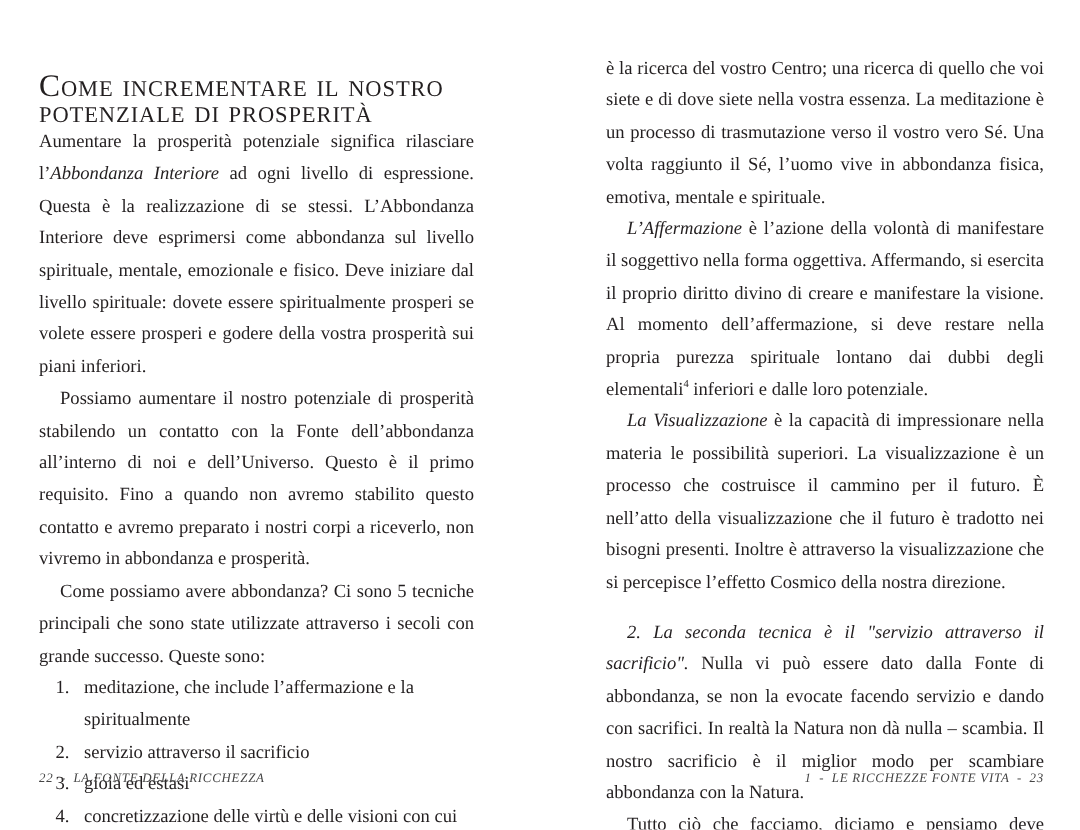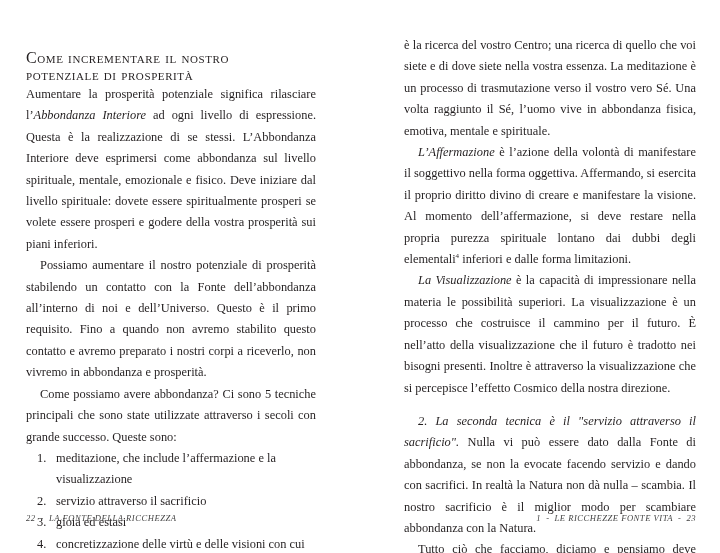--- a/index.html
+++ b/index.html
@@ -26,21 +26,21 @@
     }
     .page-right {
       left: 404px;
       width: 292px;
     }
     .section-title {
       margin: 0;
       position: absolute;
       top: 49px;
       left: 0;
-      font-size: 16px;
+      font-size: 21px;
       line-height: 17px;
       font-variant: small-caps;
       letter-spacing: 0.6px;
       font-weight: normal;
       color: #231f20;
     }
     .body-text {
       position: absolute;
       left: 0;
       right: 0;
@@ -95,38 +95,38 @@
     <span>Come incrementare il nostro</span><br>
     <span>potenziale di prosperità</span>
   </h2>
 
   <div class="body-text">
     <p><span>Aumentare la prosperità potenziale significa rilasciare l’</span><em>Abbondanza Interiore</em><span> ad ogni livello di espressione. Questa è la realizzazione di se stessi. L’Abbondanza Interiore deve esprimersi come abbondanza sul livello spirituale, mentale, emozionale e fisico. Deve iniziare dal livello spirituale: dovete essere spiritualmente prosperi se volete essere prosperi e godere della vostra prosperità sui piani inferiori.</span></p>
     <p class="indent">Possiamo aumentare il nostro potenziale di prosperità stabilendo un contatto con la Fonte dell’abbondanza all’interno di noi e dell’Universo. Questo è il primo requisito. Fino a quando non avremo stabilito questo contatto e avremo preparato i nostri corpi a riceverlo, non vivremo in abbondanza e prosperità.</p>
     <p class="indent">Come possiamo avere abbondanza? Ci sono 5 tecniche principali che sono state utilizzate attraverso i secoli con grande successo. Queste sono:</p>
 
     <ol>
-      <li><span class="num">1.</span><span>meditazione, che include l’affermazione e la visualizzazione</span></li>
+      <li><span class="num">1.</span><span>meditazione, che include l’affermazione e la spiritualmente</span></li>
       <li><span class="num">2.</span><span>servizio attraverso il sacrificio</span></li>
       <li><span class="num">3.</span><span>gioia ed estasi</span></li>
       <li><span class="num">4.</span><span>concretizzazione delle virtù e delle visioni con cui si entra in</span></li>
 
     </ol>
 
   </div>
 
   <div class="footer footer-left">
     <span>22</span><span class="sep">-</span><span>LA FONTE DELLA RICCHEZZA</span>
   </div>
 </div>
 
 <div class="page page-right">
   <div class="body-text">
     <p>è la ricerca del vostro Centro; una ricerca di quello che voi siete e di dove siete nella vostra essenza. La meditazione è un processo di trasmutazione verso il vostro vero Sé. Una volta raggiunto il Sé, l’uomo vive in abbondanza fisica, emotiva, mentale e spirituale.</p>
-    <p class="indent"><em>L’Affermazione</em><span> è l’azione della volontà di manifestare il soggettivo nella forma oggettiva. Affermando, si esercita il proprio diritto divino di creare e manifestare la visione. Al momento dell’affermazione, si deve restare nella propria purezza spirituale lontano dai dubbi degli elementali</span><sup>4</sup><span> inferiori e dalle forma limitazioni.</span></p>
+    <p class="indent"><em>L’Affermazione</em><span> è l’azione della volontà di manifestare il soggettivo nella forma oggettiva. Affermando, si esercita il proprio diritto divino di creare e manifestare la visione. Al momento dell’affermazione, si deve restare nella propria purezza spirituale lontano dai dubbi degli elementali</span><sup>4</sup><span> inferiori e dalle loro potenziale.</span></p>
     <p class="indent"><em>La Visualizzazione</em><span> è la capacità di impressionare nella materia le possibilità superiori. La visualizzazione è un processo che costruisce il cammino per il futuro. È nell’atto della visualizzazione che il futuro è tradotto nei bisogni presenti. Inoltre è attraverso la visualizzazione che si percepisce l’effetto Cosmico della nostra direzione.</span></p>
     <p class="indent gap-before"><em>2. La seconda tecnica è il "servizio attraverso il sacrificio".</em><span> Nulla vi può essere dato dalla Fonte di abbondanza, se non la evocate facendo servizio e dando con sacrifici. In realtà la Natura non dà nulla – scambia. Il nostro sacrificio è il miglior modo per scambiare abbondanza con la Natura.</span></p>
     <p class="indent">Tutto ciò che facciamo, diciamo e pensiamo deve trasportare il fuoco della Bellezza, della Bontà e della Verità. Questo è il servizio. Nel servizio attraverso il sacrificio voi agite, parlate e pensate come se il Sé stesse esprimendosi attraverso di voi per accrescere la Bellezza, la Bontà e la Verità.</p>
 
   </div>
 
   <div class="footer footer-right">
     <span>1</span><span class="sep">-</span><span>LE RICCHEZZE FONTE VITA</span><span class="sep">-</span><span>23</span>
   </div>
 </div>

